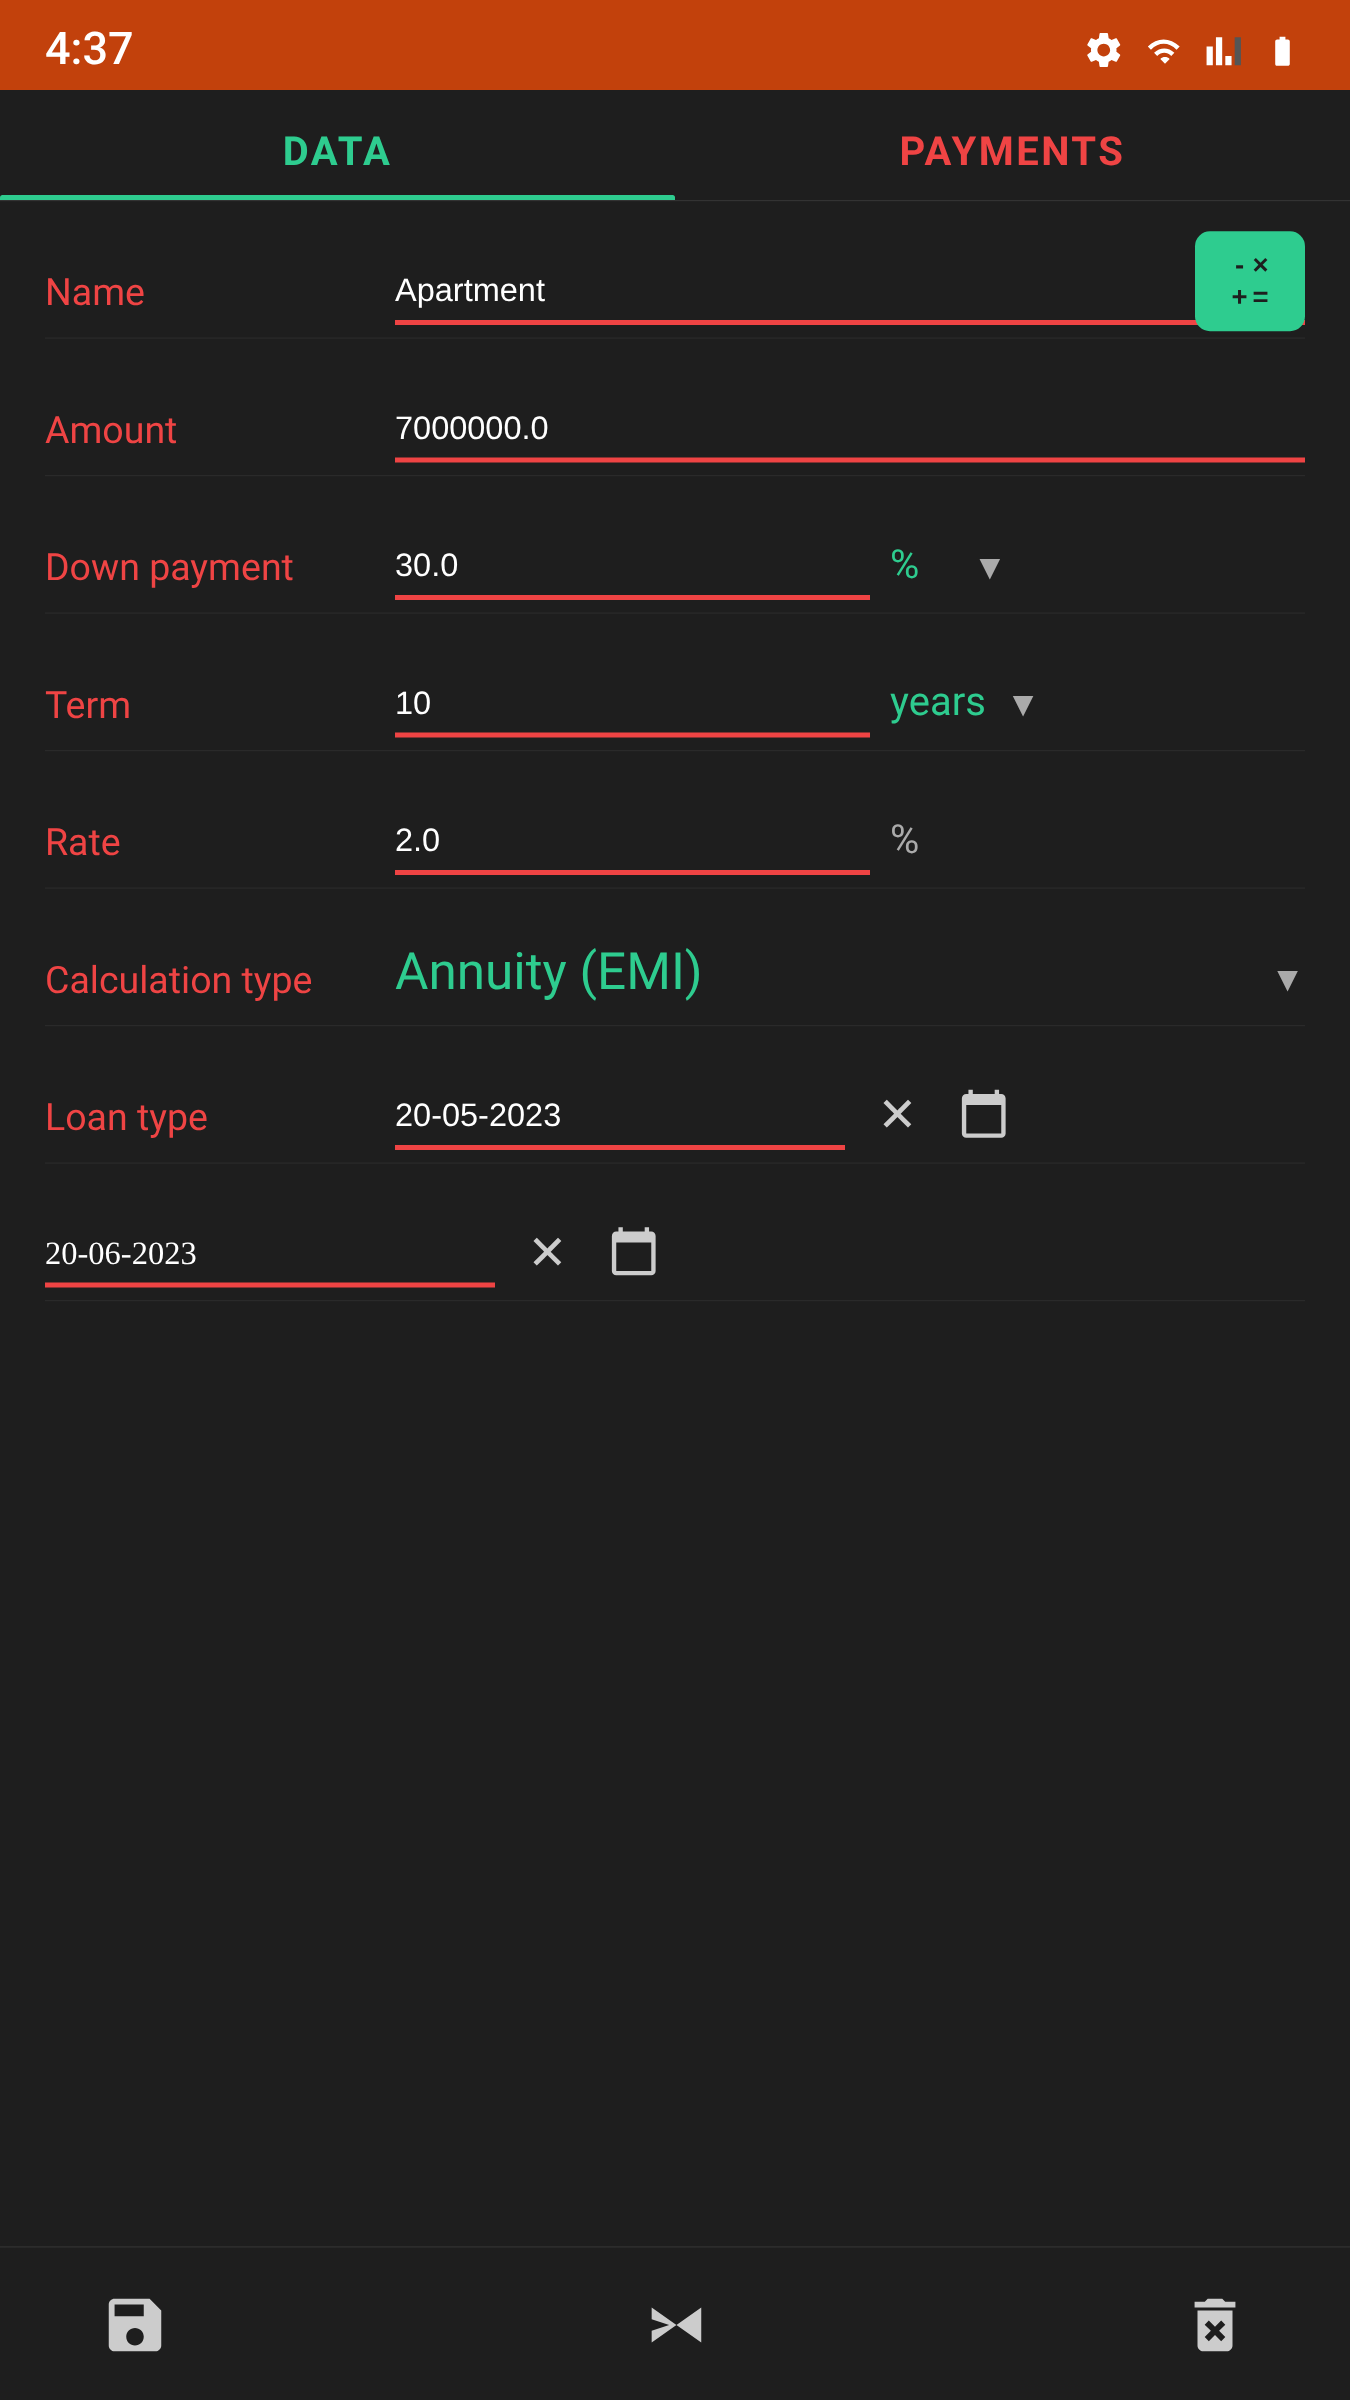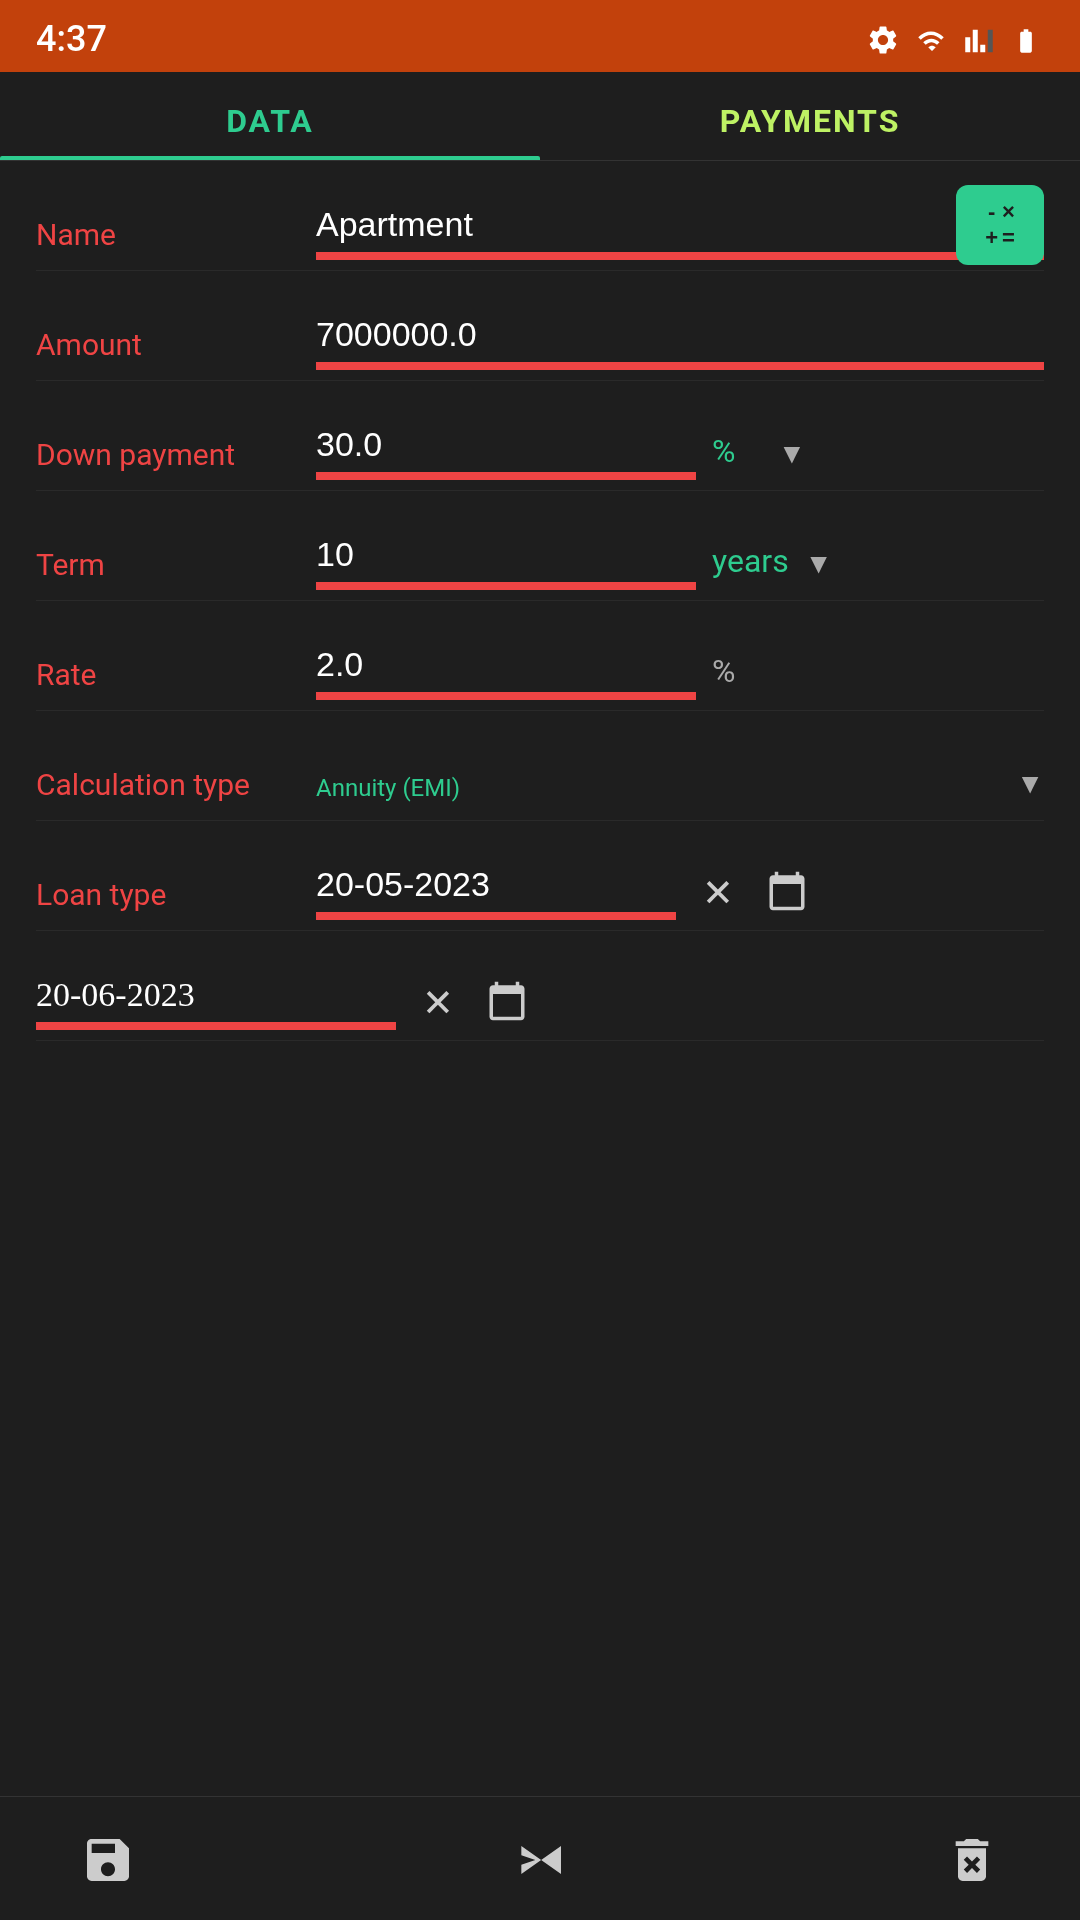--- a/index.html
+++ b/index.html
@@ -44,21 +44,21 @@
       border-bottom: 1px solid #333;
       background: #1e1e1e;
     }
     .tab {
       flex: 1;
       text-align: center;
       padding: 30px 0 20px 0;
       font-size: 32px;
       font-weight: 700;
       letter-spacing: 2px;
-      color: #bef264;
+      color: #ef4444;
       cursor: pointer;
       position: relative;
     }
     .tab.active {
       color: #2ecc8f;
     }
     .tab.active::after {
       content: '';
       position: absolute;
       bottom: 0;
@@ -119,25 +119,25 @@
       padding-bottom: 8px;
     }
     .form-value-area {
       flex: 1;
       display: flex;
       align-items: flex-end;
       gap: 16px;
     }
     .form-input {
       flex: 1;
-      font-size: 34px;
+      font-size: 26px;
       color: #ffffff;
       background: transparent;
       border: none;
-      border-bottom: 8px solid #ef4444;
+      border-bottom: 4px solid #ef4444;
       padding: 8px 0;
       outline: none;
     }
 
     .unit-text {
       font-size: 32px;
       color: #2ecc8f;
       padding-bottom: 10px;
       min-width: 50px;
     }
@@ -291,21 +291,21 @@
     <div class="form-label">Rate</div>
     <div class="form-value-area">
       <input class="form-input" type="text" value="2.0" style="max-width: 380px;">
       <span class="unit-text-grey">%</span>
     </div>
   </div>
 
   <div class="form-row">
     <div class="form-label">Calculation type</div>
     <div class="form-value-area">
-      <span style="font-size:24px; color:#2ecc8f; padding-bottom:8px; flex:1;">Annuity (EMI)</span>
+      <span style="font-size:41px; color:#2ecc8f; padding-bottom:8px; flex:1;">Annuity (EMI)</span>
       <span class="dropdown-arrow">▼</span>
     </div>
   </div>
 
   <div class="form-row">
     <div class="form-label">Loan type</div>
     <div class="form-value-area">
       <input class="form-input" type="text" value="20-05-2023" style="max-width: 360px;">
       <button class="date-clear-btn">✕</button>
       <button class="date-calendar-btn">

